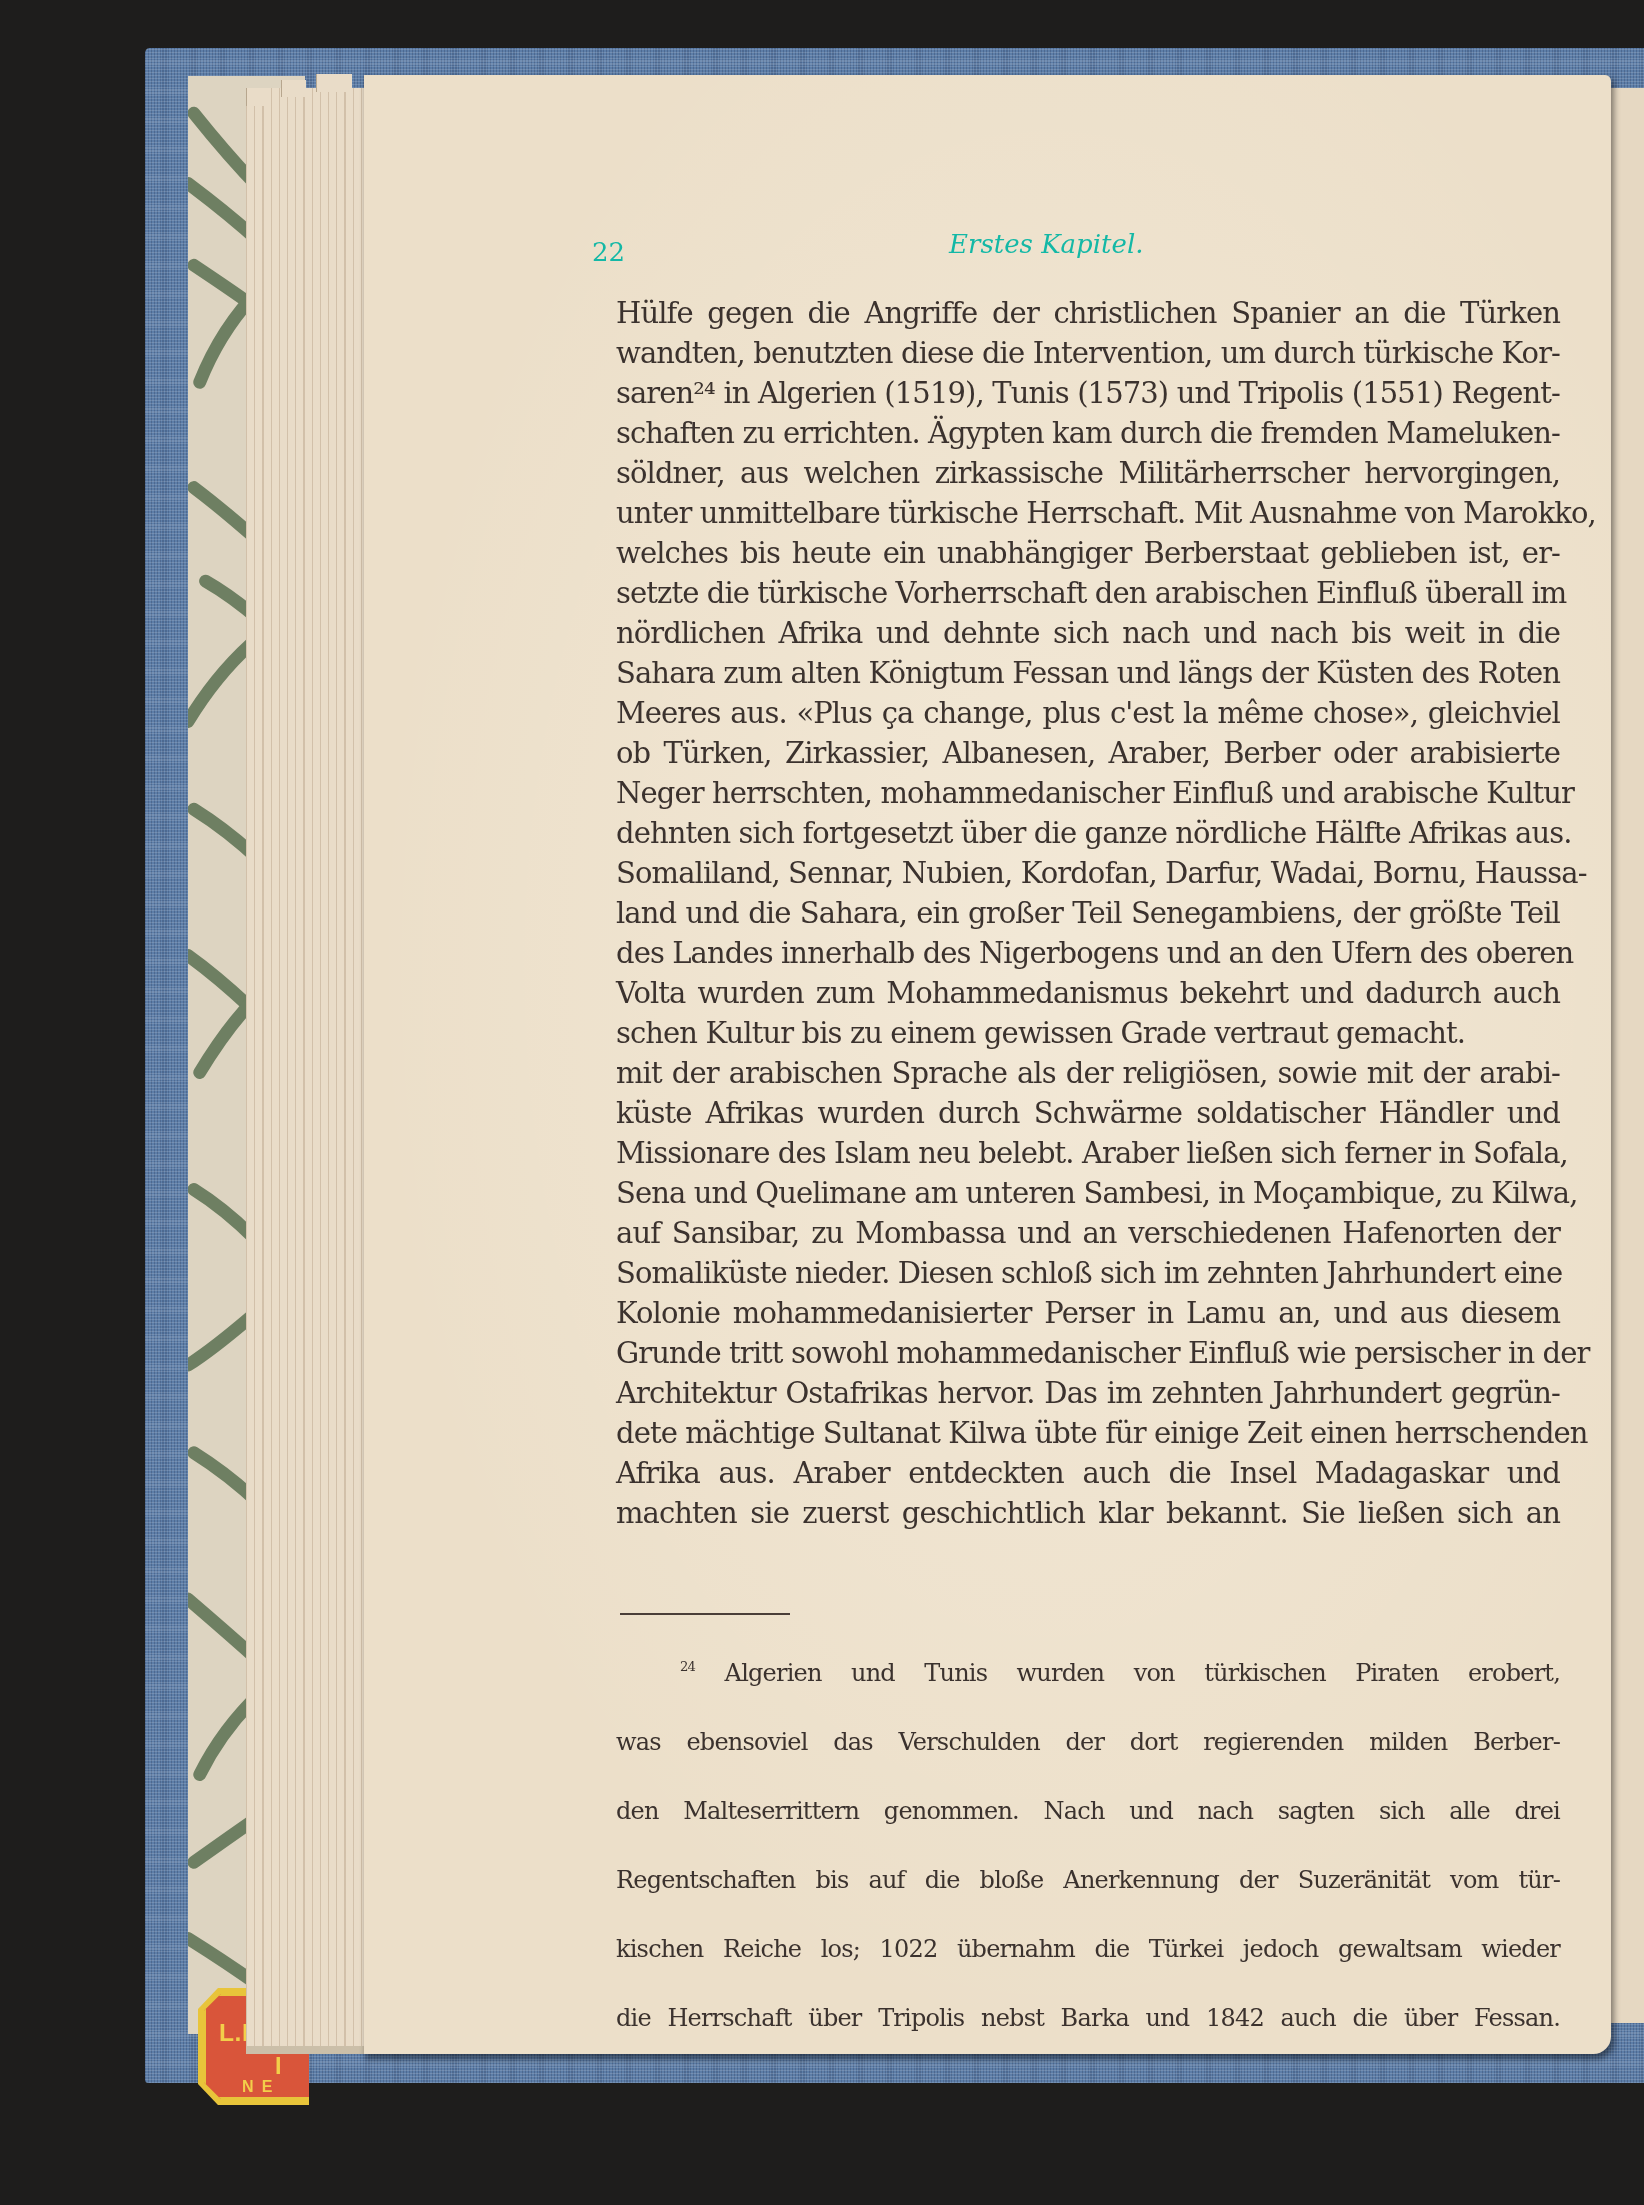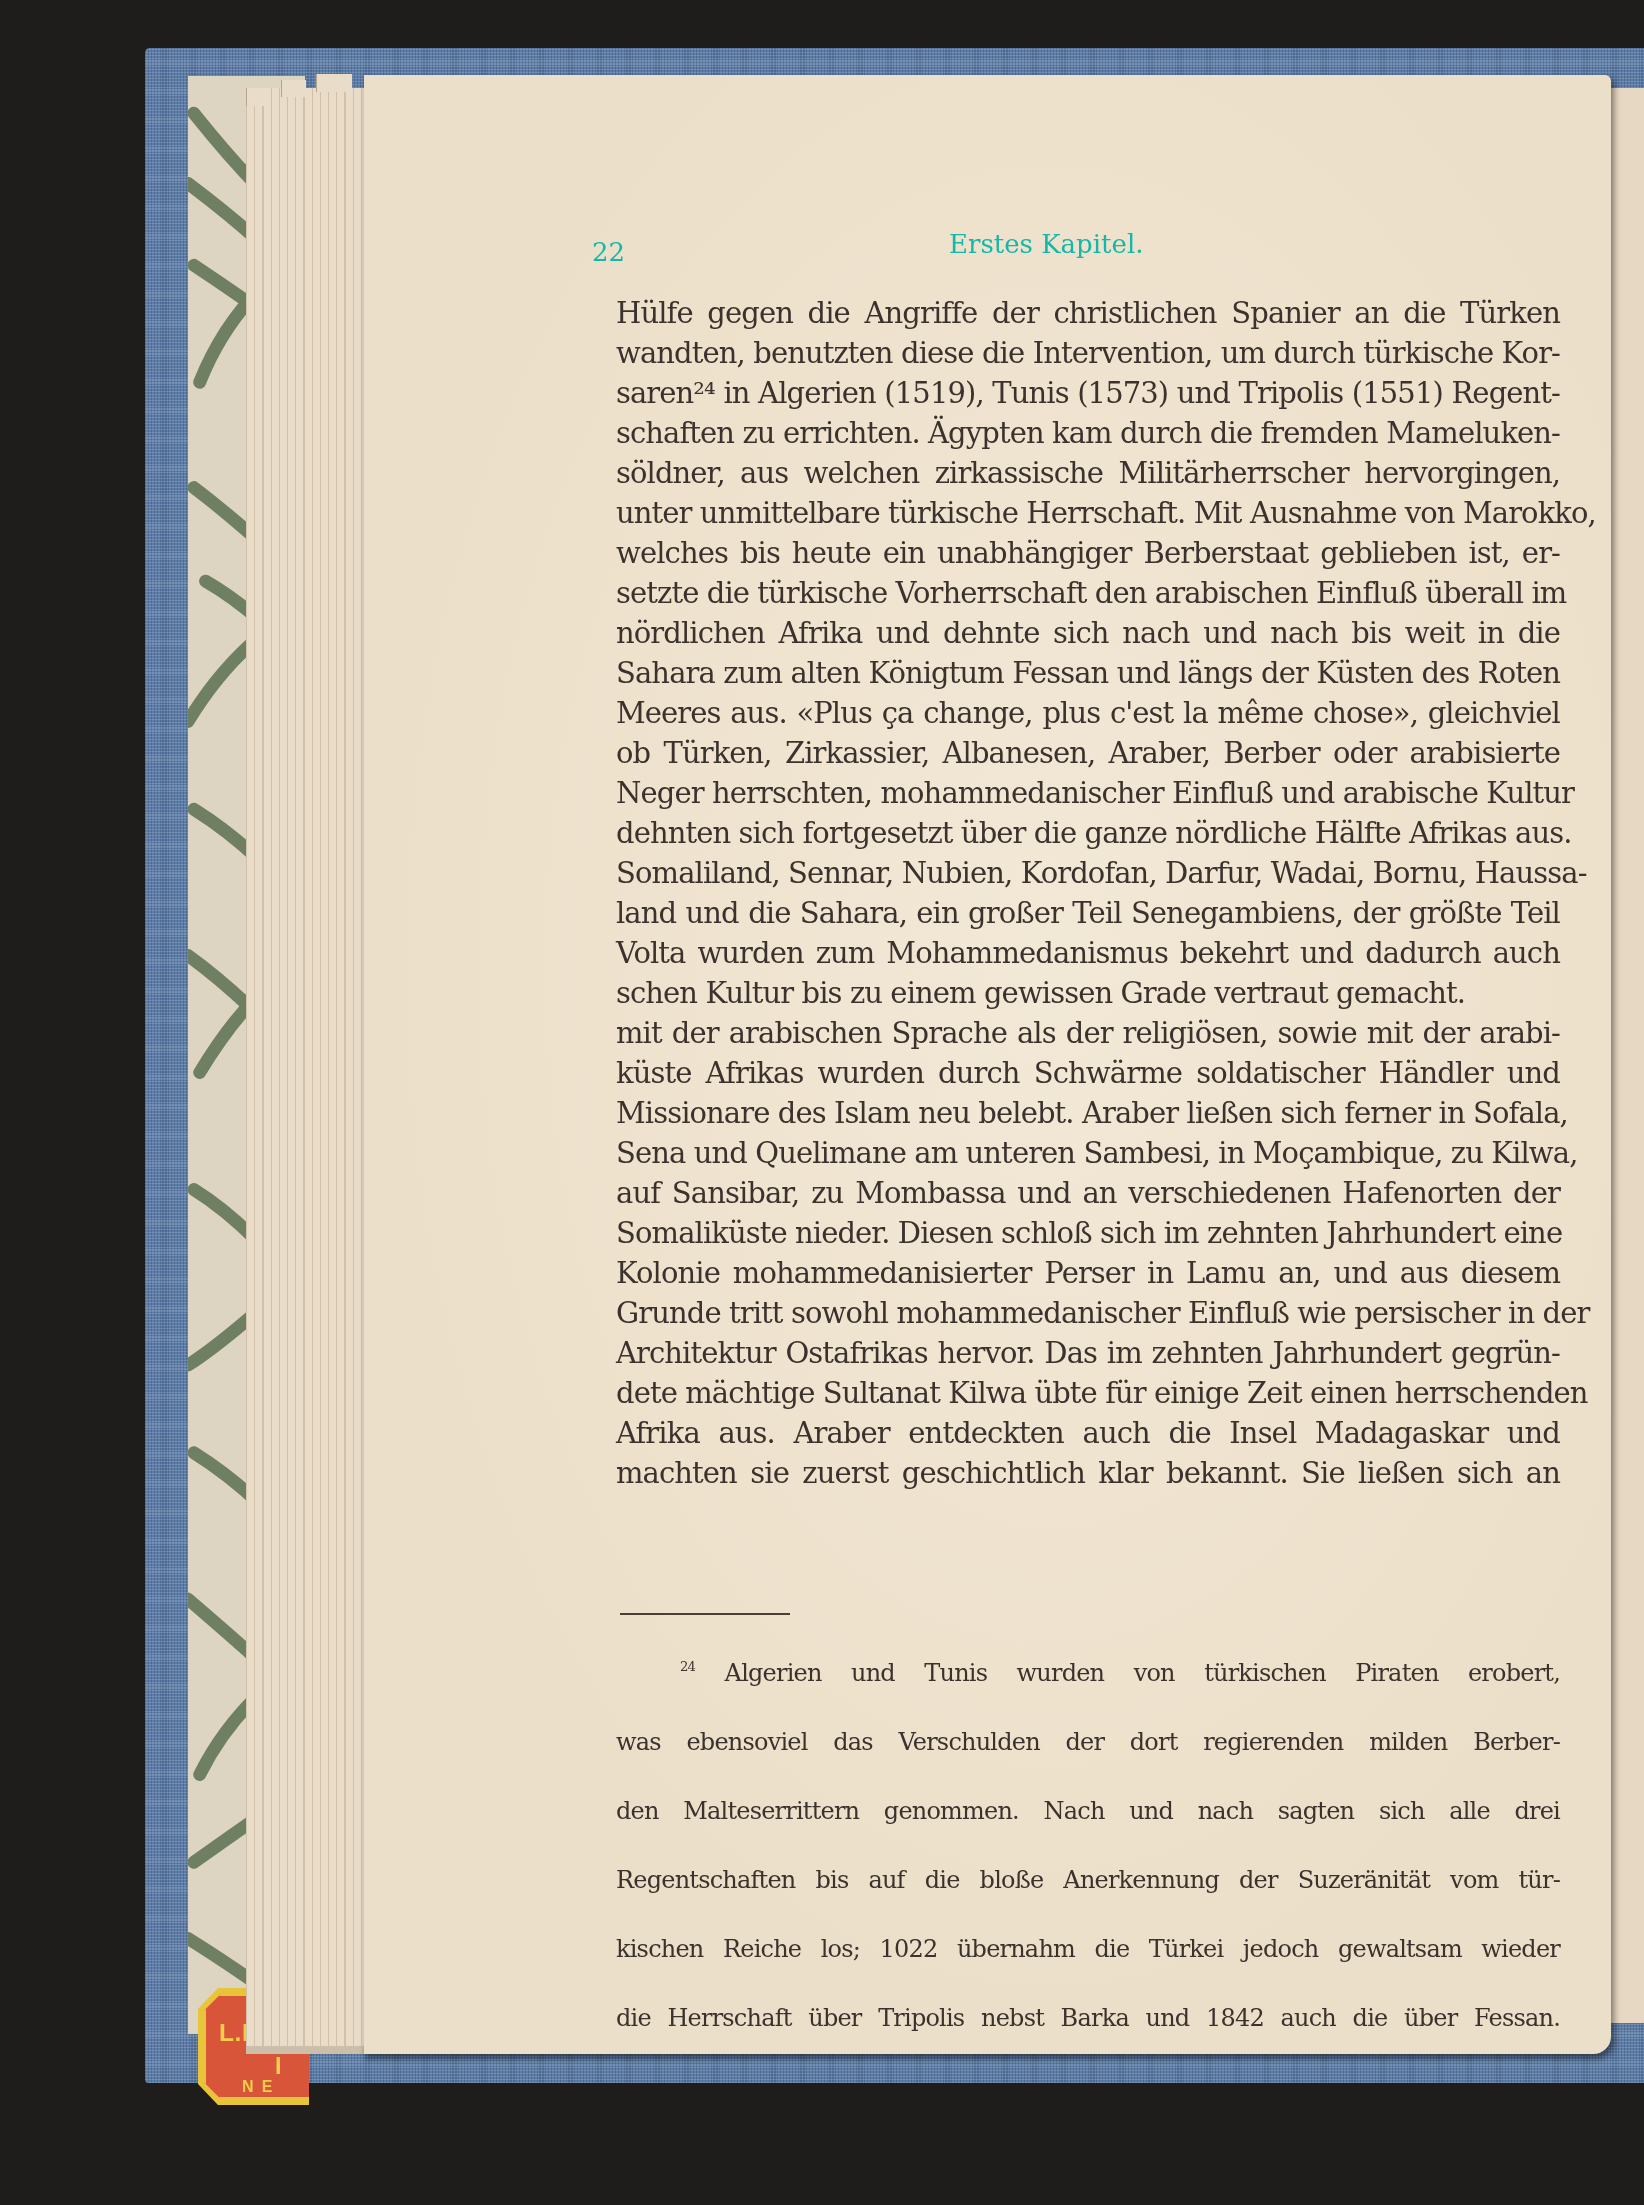--- a/index.html
+++ b/index.html
@@ -51,21 +51,21 @@
   }
   .right-page {
     position:absolute; left:1610px; top:88px; width:35px; height:1935px;
     background:#e6d8c2; border-left:1.8px solid #c4b49c;
   }
   .running-head {
     position:absolute; left:592px; top:229px; width:967px; height:41px;
     color:#14b8a6; font-size:26px;
   }
   .page-number { position:absolute; left:0; top:8.2px; }
-  .chapter-title { position:absolute; left:357px; top:0; }
+  .chapter-title { position:absolute; left:357px; top:0;font-style:italic; }
   .body-text {
     position:absolute; left:616px; top:293px; width:944px;
     color:#3b322e; font-size:29px; line-height:40px; text-align:justify;
     font-family:"DejaVu Serif", serif; letter-spacing:-0.9px;
   }
   .line { display:block; height:40px; white-space:nowrap; text-align-last:justify; text-align:justify; }
   .line.last { text-align-last:left; }
   .line.indent { padding-left:64px; }
   .fn-rule {
     position:absolute; left:620px; top:1613px; width:170px; height:1.8px; background:#4a3e38;
@@ -141,20 +141,21 @@
   <span class="line">welches bis heute ein unabhängiger Berberstaat geblieben ist, er-</span>
   <span class="line">setzte die türkische Vorherrschaft den arabischen Einfluß überall im</span>
   <span class="line">nördlichen Afrika und dehnte sich nach und nach bis weit in die</span>
   <span class="line">Sahara zum alten Königtum Fessan und längs der Küsten des Roten</span>
   <span class="line">Meeres aus. «Plus ça change, plus c'est la même chose», gleichviel</span>
   <span class="line">ob Türken, Zirkassier, Albanesen, Araber, Berber oder arabisierte</span>
   <span class="line">Neger herrschten, mohammedanischer Einfluß und arabische Kultur</span>
   <span class="line">dehnten sich fortgesetzt über die ganze nördliche Hälfte Afrikas aus.</span>
   <span class="line">Somaliland, Sennar, Nubien, Kordofan, Darfur, Wadai, Bornu, Haussa-</span>
   <span class="line">land und die Sahara, ein großer Teil Senegambiens, der größte Teil</span>
+  <span class="line">des Landes innerhalb des Nigerbogens und an den Ufern des oberen</span>
   <span class="line">Volta wurden zum Mohammedanismus bekehrt und dadurch auch</span>
   <span class="line last">schen Kultur bis zu einem gewissen Grade vertraut gemacht.</span>
   <span class="line">mit der arabischen Sprache als der religiösen, sowie mit der arabi-</span>
   <span class="line">küste Afrikas wurden durch Schwärme soldatischer Händler und</span>
   <span class="line">Missionare des Islam neu belebt. Araber ließen sich ferner in Sofala,</span>
   <span class="line">Sena und Quelimane am unteren Sambesi, in Moçambique, zu Kilwa,</span>
   <span class="line">auf Sansibar, zu Mombassa und an verschiedenen Hafenorten der</span>
   <span class="line">Somaliküste nieder. Diesen schloß sich im zehnten Jahrhundert eine</span>
   <span class="line">Kolonie mohammedanisierter Perser in Lamu an, und aus diesem</span>
   <span class="line">Grunde tritt sowohl mohammedanischer Einfluß wie persischer in der</span>

